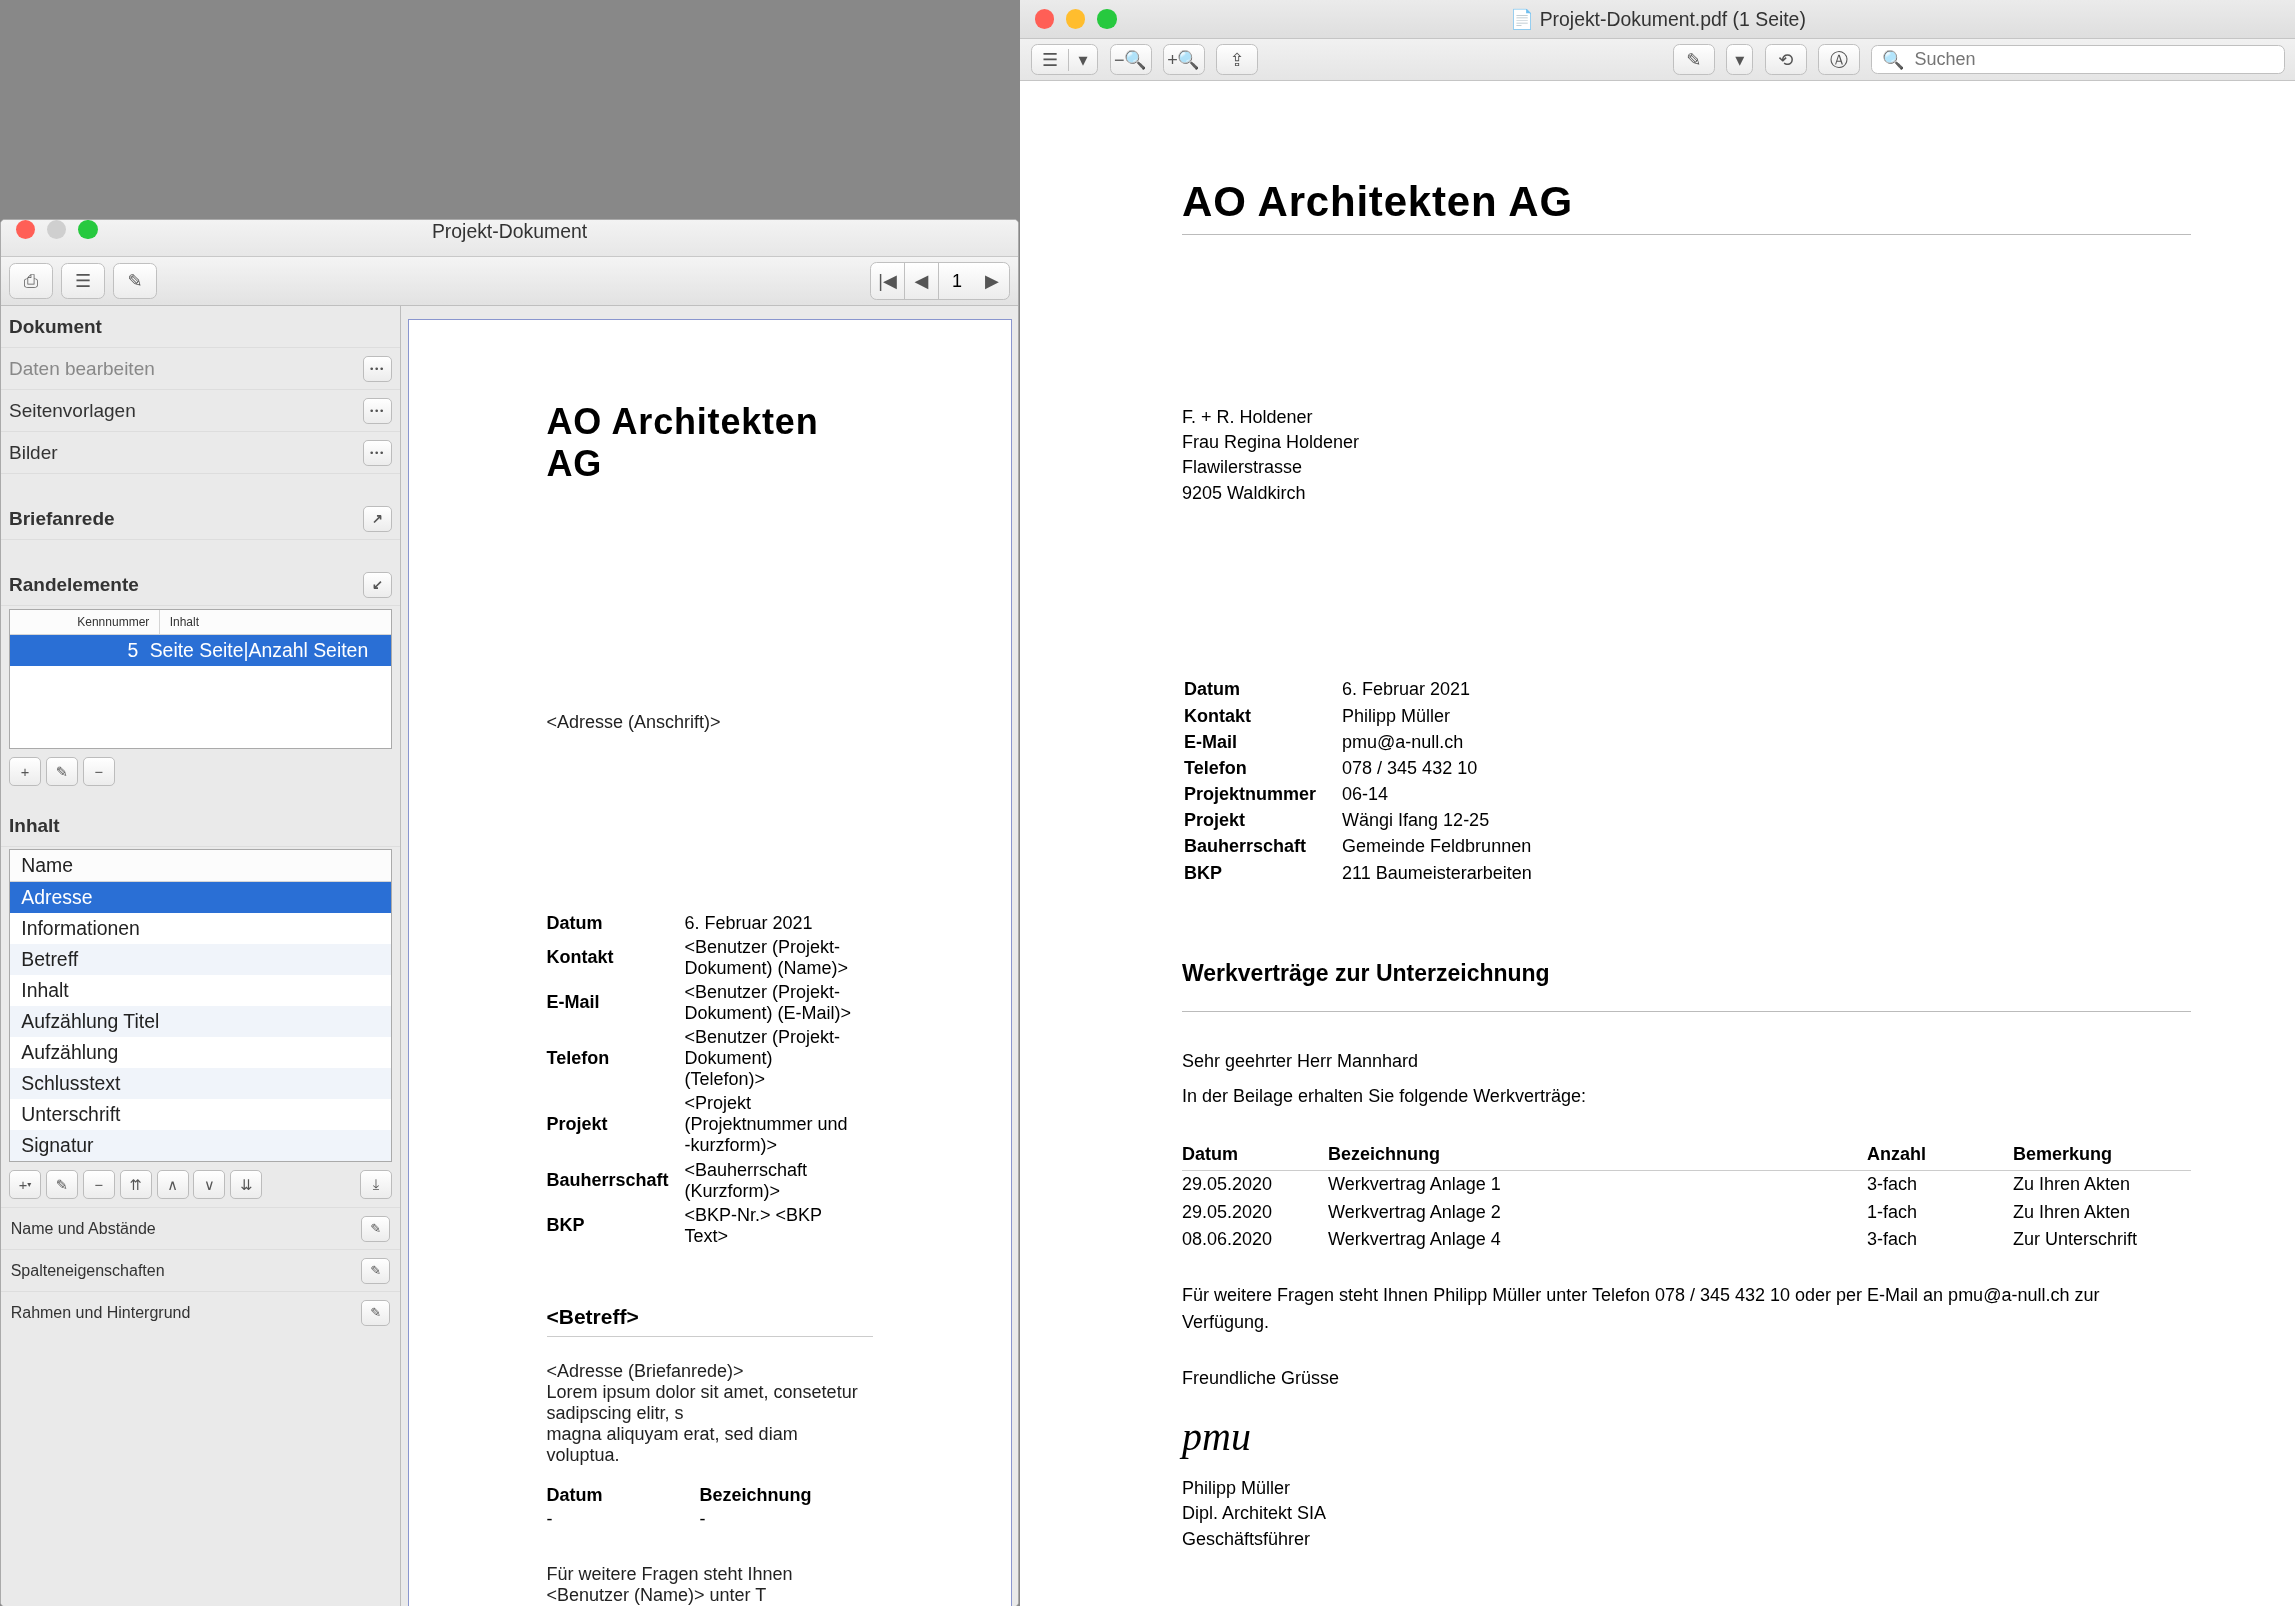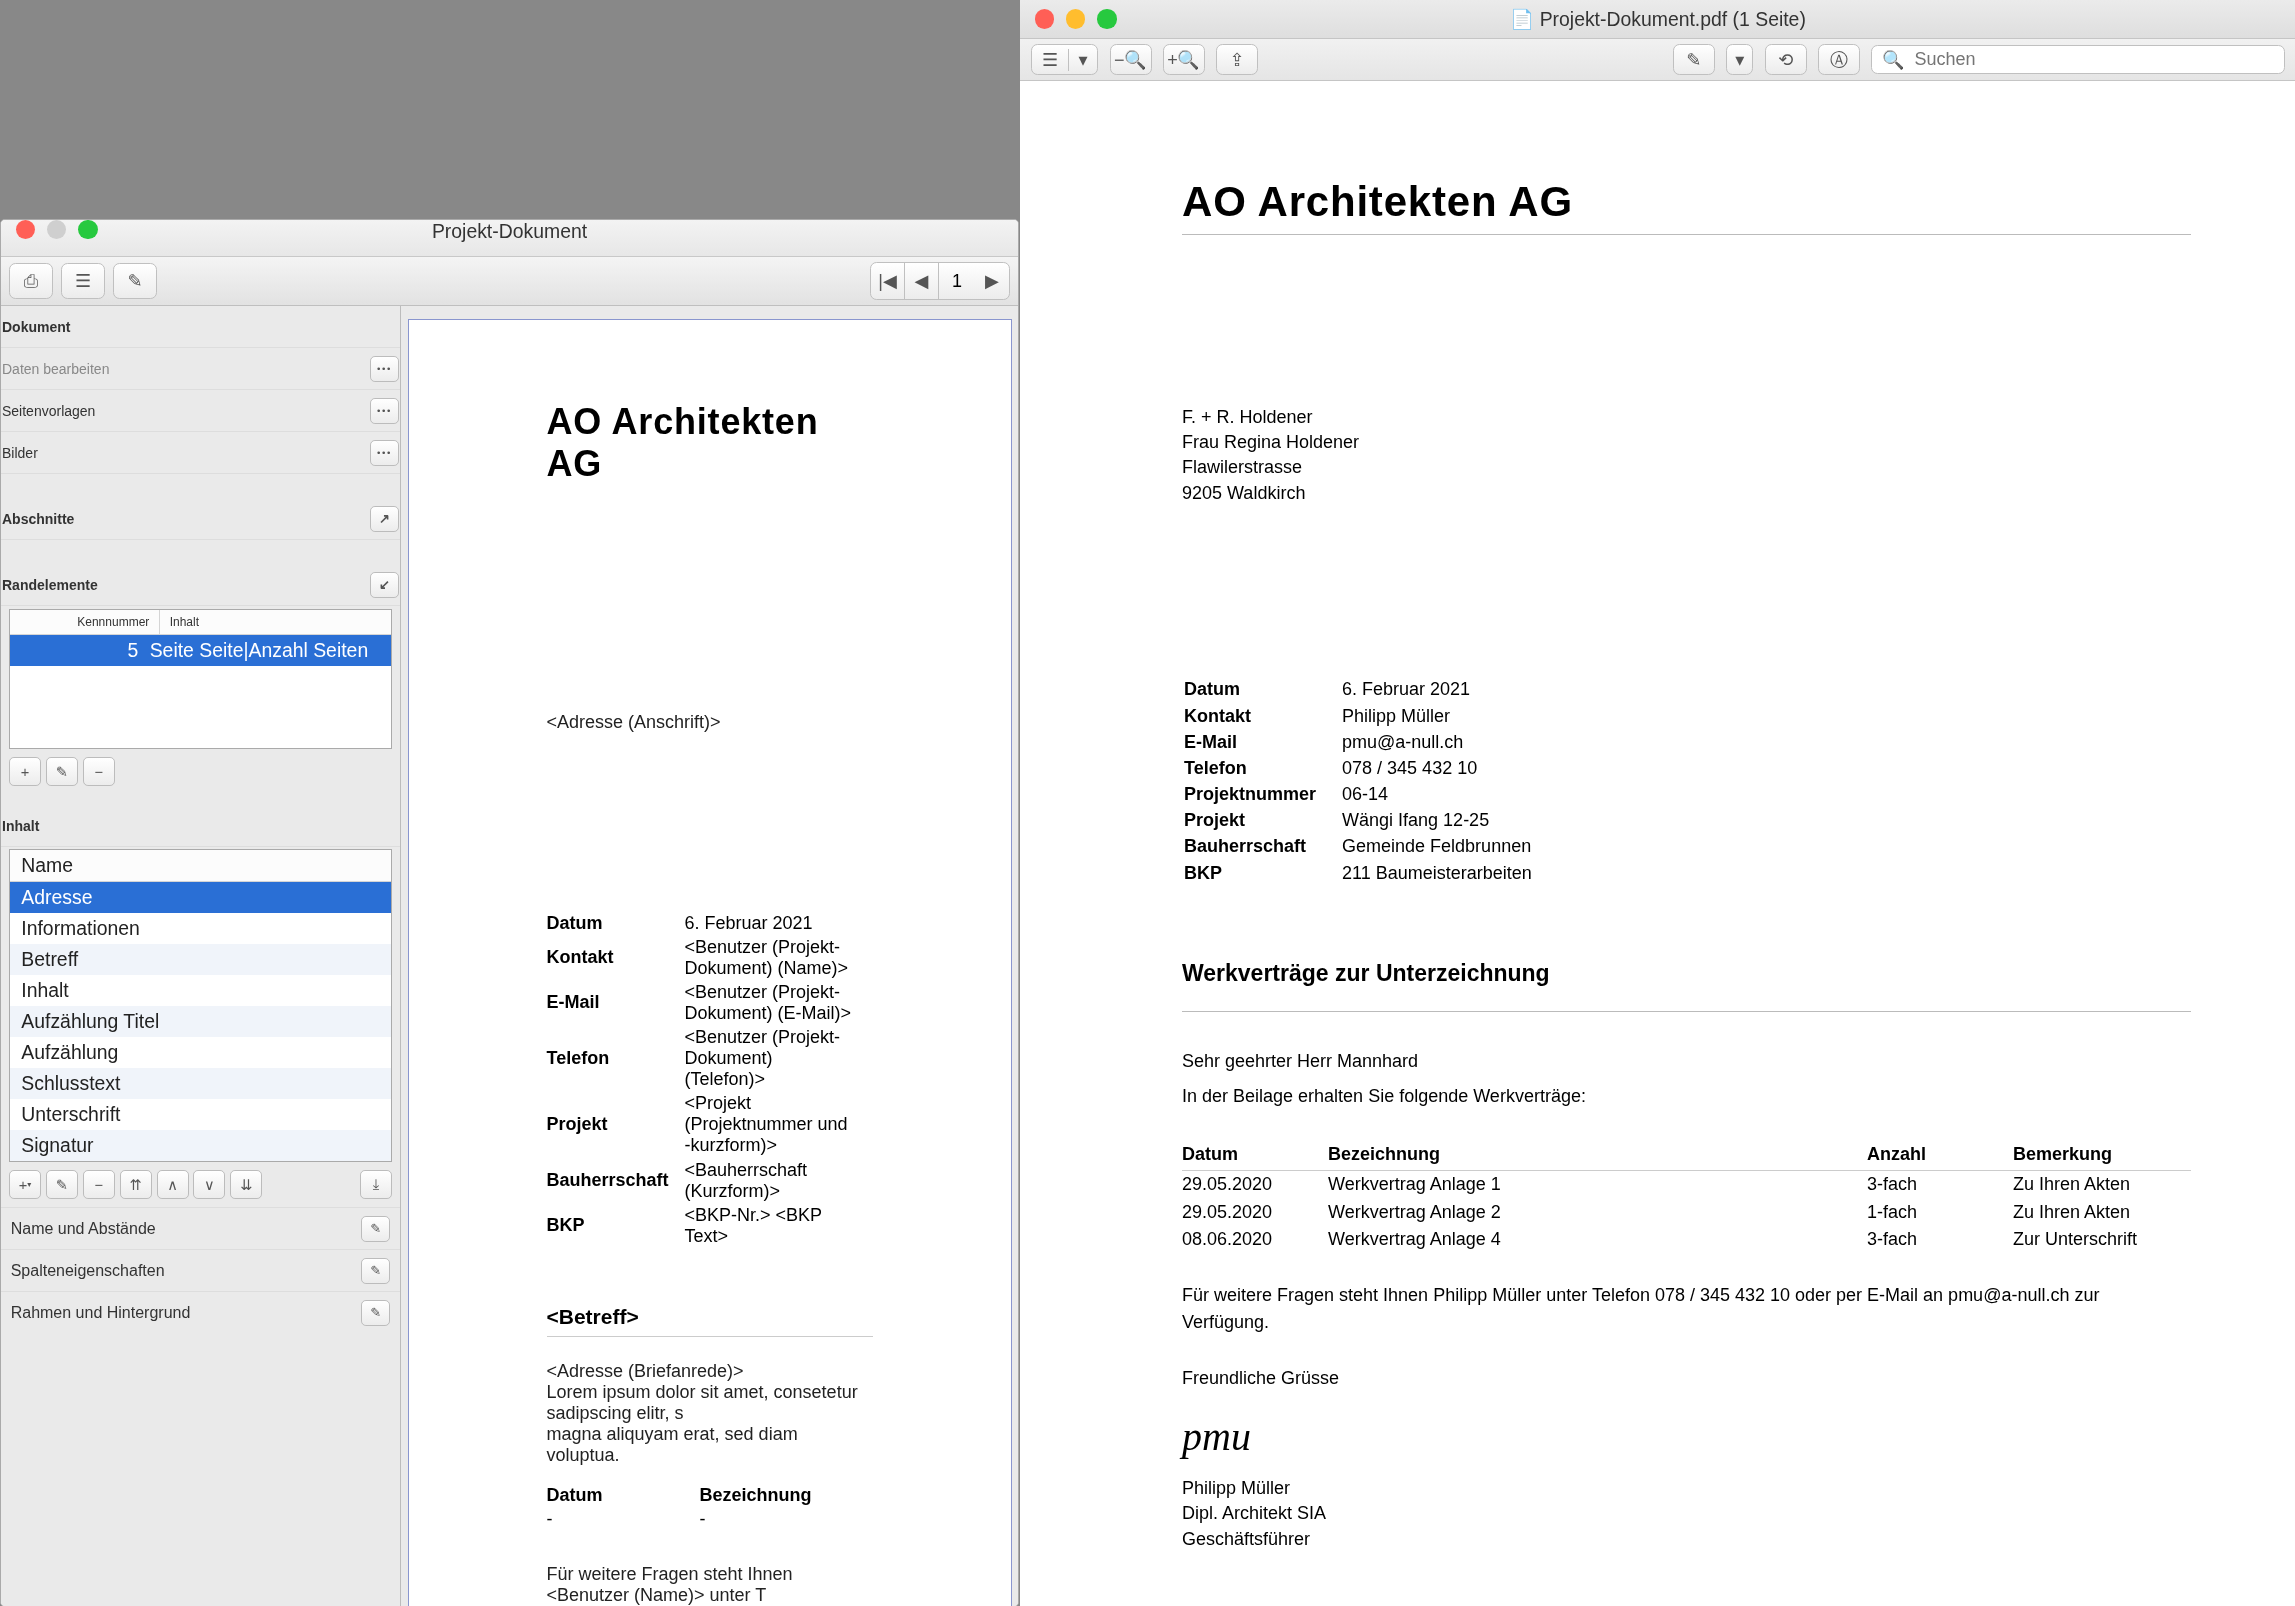--- a/index.html
+++ b/index.html
@@ -89,22 +89,22 @@
 .sidebar {
   width: 400px;
   background:#eaeaea;
   border-right:0.8px solid #bcbcbc;
   overflow-y:auto;
   padding-bottom: 8px;
 }
 .sidebar-row {
   display:flex; align-items:center;
   height:42px;
-  padding: 0 1px;
-  font-size:14px;
+  padding: 0 8px;
+  font-size:19px;
   color:#333;
   border-bottom:0.8px solid #ddd;
 }
 .sidebar-header { font-weight:bold; }
 .sidebar-sub { color:#888; }
 .row-btn {
   margin-left:auto;
   width:29px; height:26px;
   background: linear-gradient(#fff,#ececec);
   border:0.8px solid #bcbcbc;
@@ -341,21 +341,21 @@
       <div class="sidebar-row">
         <span>Seitenvorlagen</span>
         <div class="row-btn dots"></div>
       </div>
       <div class="sidebar-row">
         <span>Bilder</span>
         <div class="row-btn dots"></div>
       </div>
 
       <div class="sidebar-row sidebar-header" style="margin-top:24px">
-        <span>Abschnitte</span>
+        <span>Briefanrede</span>
         <div class="row-btn arrow"></div>
       </div>
 
       <div class="sidebar-row sidebar-header" style="margin-top:24px">
         <span>Randelemente</span>
         <div class="row-btn arrow2"></div>
       </div>
 
       <div class="listbox">
         <div class="listbox-header">

